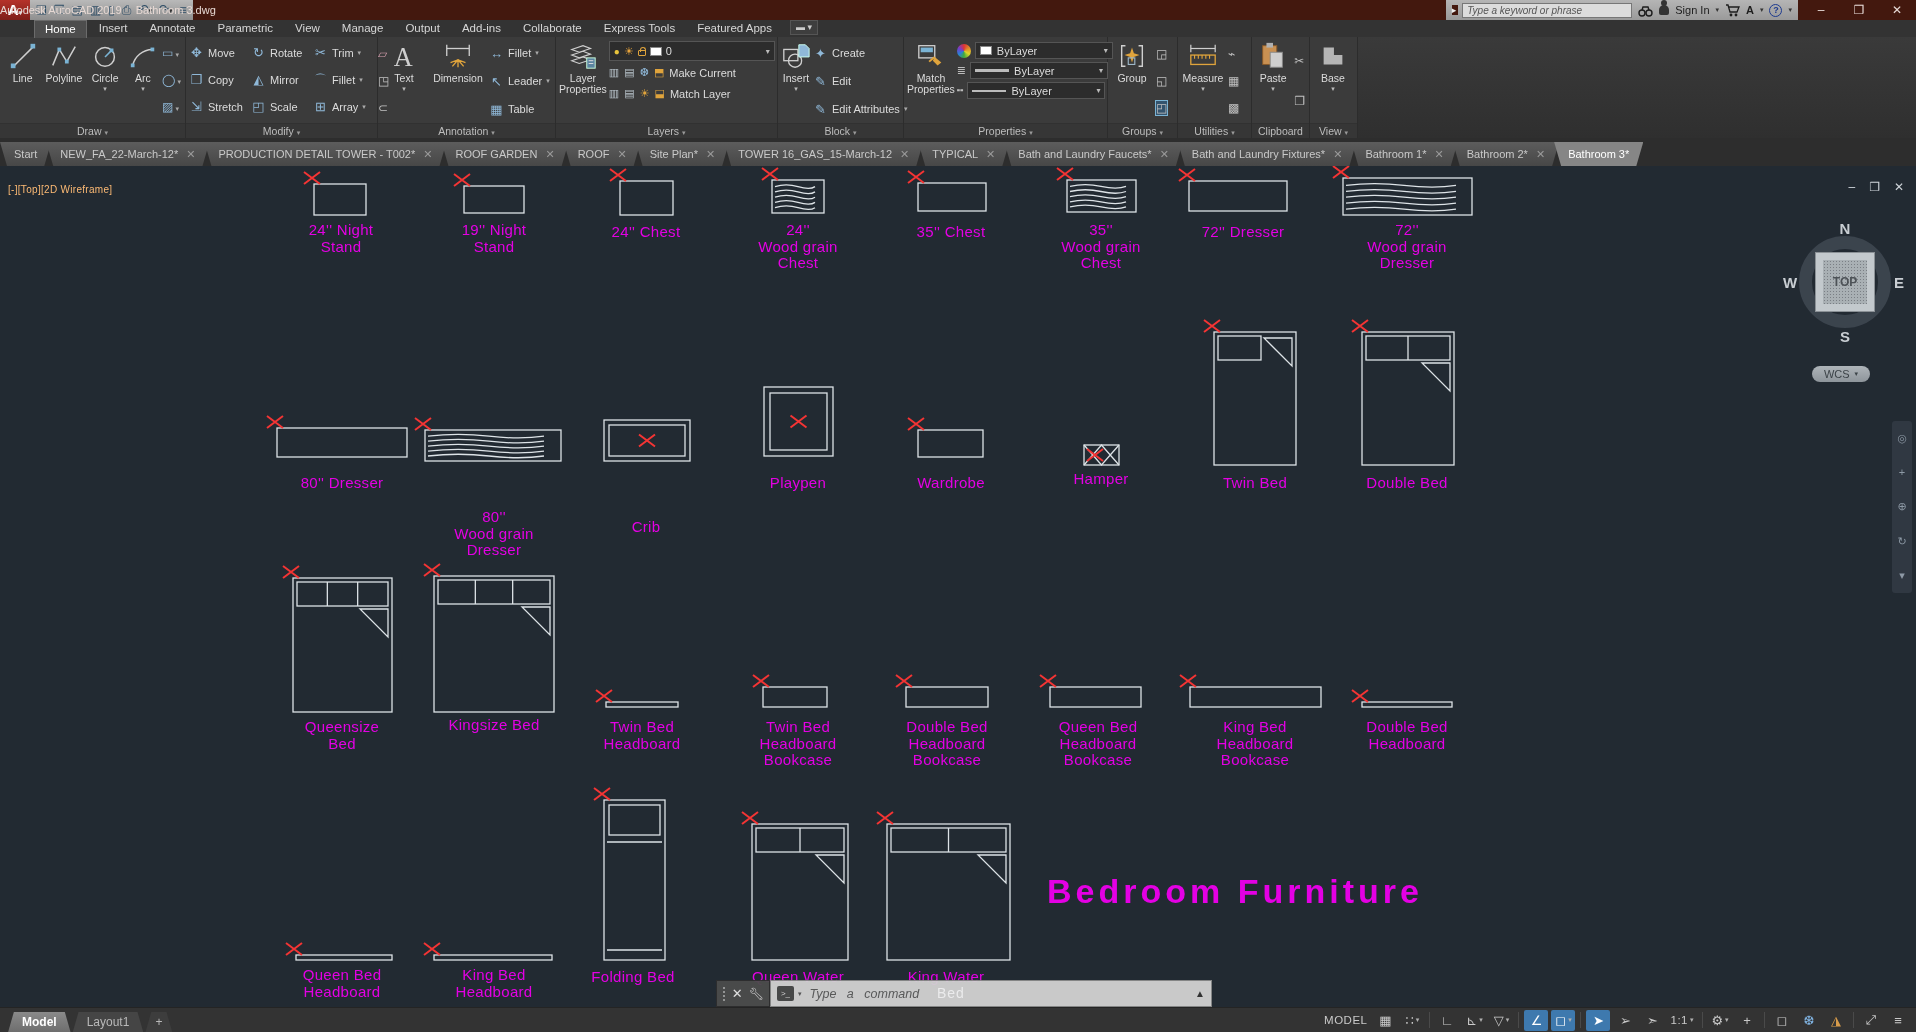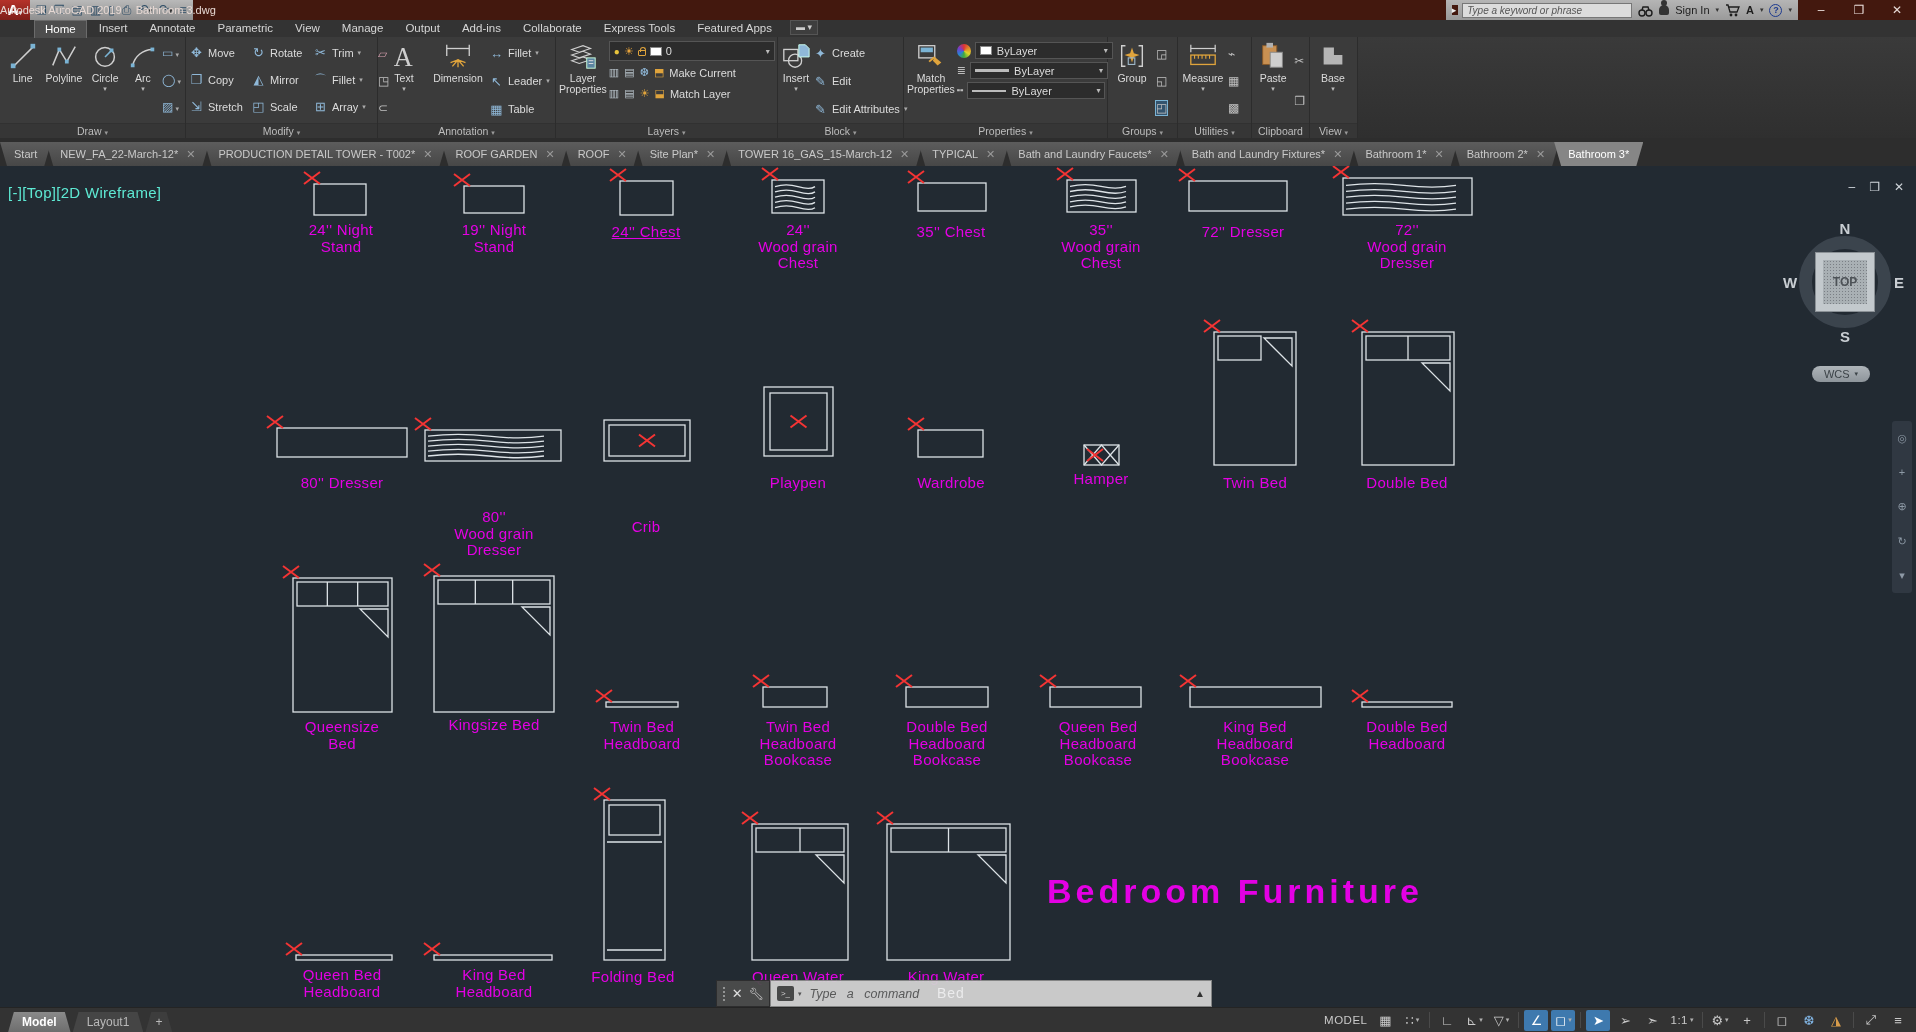--- a/index.html
+++ b/index.html
@@ -67,21 +67,21 @@
   .wheel{width:14px;height:14px;border-radius:50%;background:conic-gradient(#d33,#dd8a2a,#ddd52a,#3cab3c,#2a7fd8,#7a3cc8,#d33)}
   .lwline{width:34px;height:3px;background:#bbb}
   .ltline{width:34px;height:0;border-top:2px solid #bbb}
   
   .ftabs{position:absolute;left:0;top:138px;width:1916px;height:28px;background:#2d2d2d;display:flex;align-items:flex-end;z-index:38}
   .ftab{height:24px;background:linear-gradient(#5c5c5c,#474747);color:#c9c9c9;font-size:11px;display:flex;align-items:center;gap:8px;padding:0 14px;clip-path:polygon(0 0,100% 0,calc(100% - 7px) 100%,7px 100%);margin-right:-5px;white-space:nowrap}
   .ftab .tclose{color:#9a9a9a;font-size:11px}
   .ftab.active{background:#868686;color:#fff;z-index:2}
   
   .canvas{position:absolute;left:0;top:166px;width:1916px;height:841px;background:#222a32;overflow:hidden}
-  .vplabel{position:absolute;left:8px;top:18px;color:#5eead4;font-size:15px;letter-spacing:.3px}
+  .vplabel{position:absolute;left:8px;top:18px;color:#fdba74;font-size:10px;letter-spacing:.3px}
   .wctrl{position:absolute;right:12px;top:14px;display:flex;gap:14px;color:#cfd5da;font-size:12px}
   .furn-label{position:absolute;transform:translateX(-50%);text-align:center;color:#e400e4;font-size:15px;line-height:16.5px;white-space:pre-line;letter-spacing:.3px}
   .furn{position:absolute}
   .furn svg{overflow:visible}
   .furn path,.furn rect,.furn line{stroke:#dde3e7;stroke-width:1.3;fill:none}
   .furn .xm{stroke:#f43434;stroke-width:2}
   .bigtitle{position:absolute;left:1047px;top:706px;color:#e400e4;font-size:34px;letter-spacing:4px;font-weight:700}
   .compass{position:absolute;left:1789px;top:60px;width:112px;height:112px}
   .compass .ring{position:absolute;left:10px;top:10px;width:92px;height:92px;border-radius:50%;border:13px solid rgba(80,90,100,.55)}
   .compass .cdir{position:absolute;color:#c9ced3;font-size:15px;font-weight:bold;transform:translate(-50%,-50%)}
@@ -597,21 +597,21 @@
       <div class="furn" style="left: 450px; top: 6px;"><svg width="88" height="55">
           <rect x="14" y="14" width="60" height="27"></rect>
           <path class="xm" d="M4,2 l16,12 M20,2 l-16,12"></path>
         </svg></div>
       <div class="furn-label" style="left: 494px; top: 56px;">19''  Night
 Stand</div>
       <div class="furn" style="left: 606px; top: 1px;"><svg width="81" height="62">
           <rect x="14" y="14" width="53" height="34"></rect>
           <path class="xm" d="M4,2 l16,12 M20,2 l-16,12"></path>
         </svg></div>
-      <div class="furn-label" style="left: 646px; top: 58px; text-decoration: underline;">24''  Chest</div>
+      <div class="furn-label" style="left: 646px; top: 58px;">24''  Chest</div>
       <div class="furn" style="left: 758px; top: 0px;"><svg width="80" height="61">
           <rect x="14" y="14" width="52" height="33"></rect>
           <path d="M17,20.6 q11,-3.5 23,0 t17,0"></path>
           <path d="M17,25.9 q11,-3.5 23,0 t17,0"></path>
           <path d="M17,31.2 q11,-3.5 23,0 t17,0"></path>
           <path d="M17,36.4 q11,-3.5 23,0 t17,0"></path>
           <path d="M17,41.7 q11,-3.5 23,0 t17,0"></path>
           <path class="xm" d="M4,2 l16,12 M20,2 l-16,12"></path>
         </svg></div>
       <div class="furn-label" style="left: 798px; top: 56px;">24''

